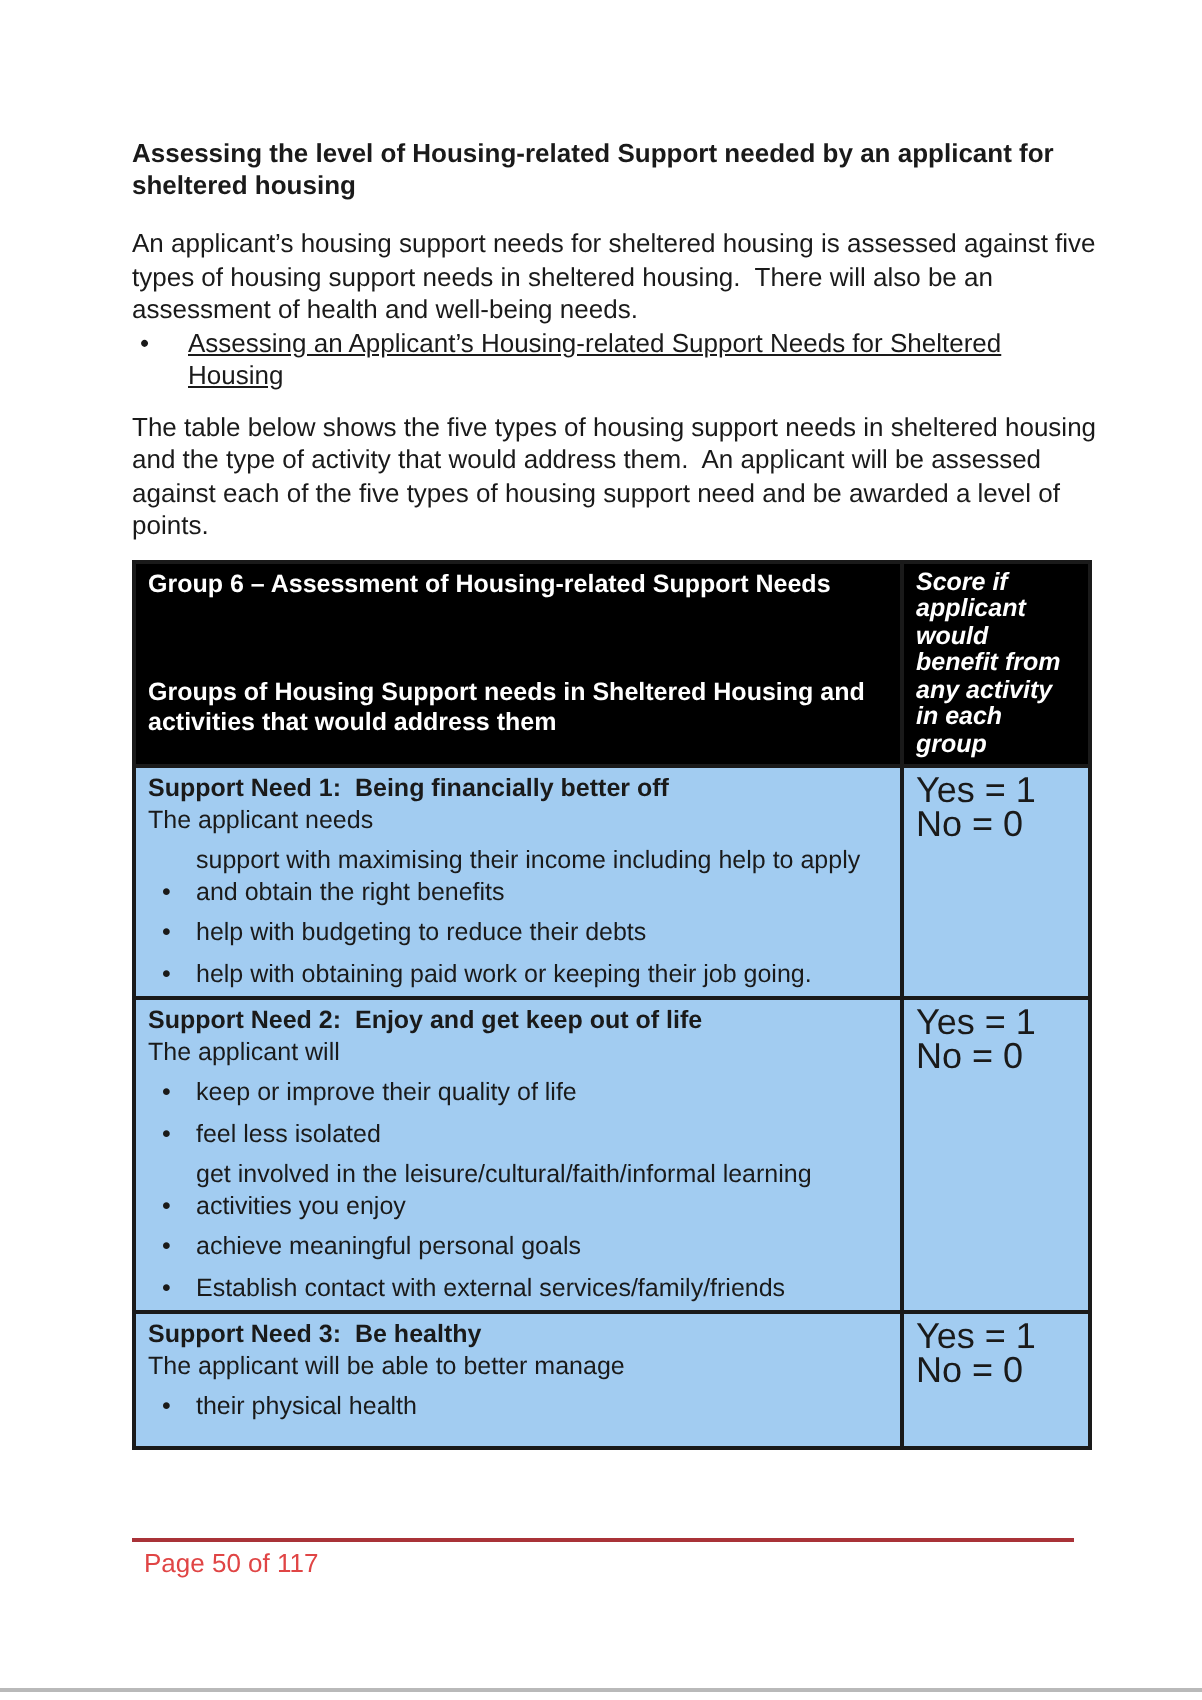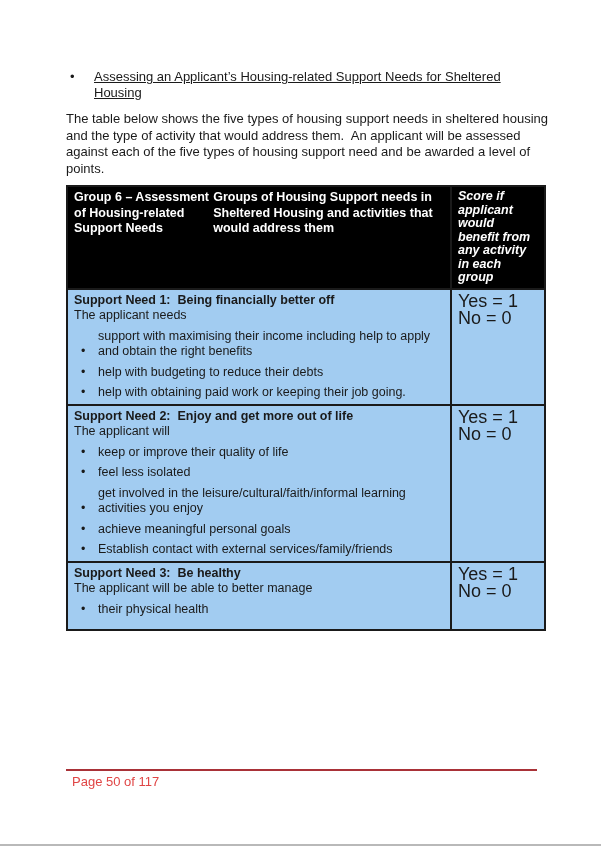--- a/index.html
+++ b/index.html
@@ -17,21 +17,21 @@
   .table-intro{margin-bottom:14px;}
   .bullet-heading{display:flex;font-size:13px;line-height:16px;margin:0 0 10px 0;}
   .bh-marker{width:24px;flex:none;padding-left:4px;}
   .bh-marker::before{content:"\2022";}
   .bh-text{text-decoration:underline;}
   table.needs{width:478px;border-collapse:collapse;table-layout:fixed;margin-top:8px;}
   table.needs td{border:2px solid var(--border);vertical-align:top;padding:3px 6px;}
   col.c-main{width:384px;} col.c-score{width:94px;}
   tr.r-header{height:95px;} tr.r1{height:116px;} tr.r2{height:156px;} tr.r3{height:68px;}
   td.hcell{background:var(--header-bg);color:var(--header-text);font-weight:bold;}
-  .hflex{display:flex;flex-direction:row;justify-content:space-between;height:85px;}
+  .hflex{display:flex;flex-direction:column;justify-content:space-between;height:85px;}
   .h-title,.h-subtitle{font-size:12.5px;line-height:15.5px;}
   td.hscore{font-size:12.5px;line-height:13.5px;padding:3px 4px;font-style:italic;}
   td.cell{background:var(--cell-blue);font-size:12.5px;line-height:15.5px;}
   .rtitle{font-weight:bold;white-space:pre-wrap;}
   .rlead{white-space:pre-wrap;}
   .tbullet{display:flex;margin-top:5px;padding-left:7px;align-items:flex-end;}
   .tb-marker{width:17px;flex:none;}
   .tb-marker::before{content:"\2022";}
   .tb-text{flex:1;}
   td.score{background:var(--cell-blue);vertical-align:middle;text-align:left;
@@ -42,21 +42,23 @@
           justify-content:space-between;color:var(--footer-red);font-size:13px;
           padding:0 6px;box-sizing:border-box;}
   .bottom-edge{position:absolute;left:0;top:844px;width:601px;height:2px;
                background:var(--bottom-edge);}
 </style>
 </head>
 <body>
 
 <div class="content">
 
+  <div class="title">Assessing the level of Housing-related Support needed by an applicant for sheltered housing</div>
 
+  <p class="para intro">An applicant’s housing support needs for sheltered housing is assessed against five types of housing support needs in sheltered housing.  There will also be an assessment of health and well-being needs.</p>
 
   <div class="bullet-heading">
     <span class="bh-marker"></span>
     <span class="bh-text">Assessing an Applicant’s Housing-related Support Needs for Sheltered Housing</span>
   </div>
 
   <p class="para table-intro">The table below shows the five types of housing support needs in sheltered housing and the type of activity that would address them.  An applicant will be assessed against each of the five types of housing support need and be awarded a level of points.</p>
 
   <table class="needs">
     <colgroup>
@@ -93,21 +95,21 @@
         </div>
       </td>
       <td class="score">
         <div>Yes = 1</div>
         <div>No = 0</div>
       </td>
     </tr>
 
     <tr class="r2">
       <td class="cell">
-        <div class="rtitle">Support Need 2:  Enjoy and get more out of life</div>
+        <div class="rtitle">Support Need 2:  Enjoy and get keep out of life</div>
         <div class="rlead">The applicant will</div>
         <div class="tbullet">
           <span class="tb-marker"></span>
           <span class="tb-text">keep or improve their quality of life</span>
         </div>
         <div class="tbullet">
           <span class="tb-marker"></span>
           <span class="tb-text">feel less isolated</span>
         </div>
         <div class="tbullet">

